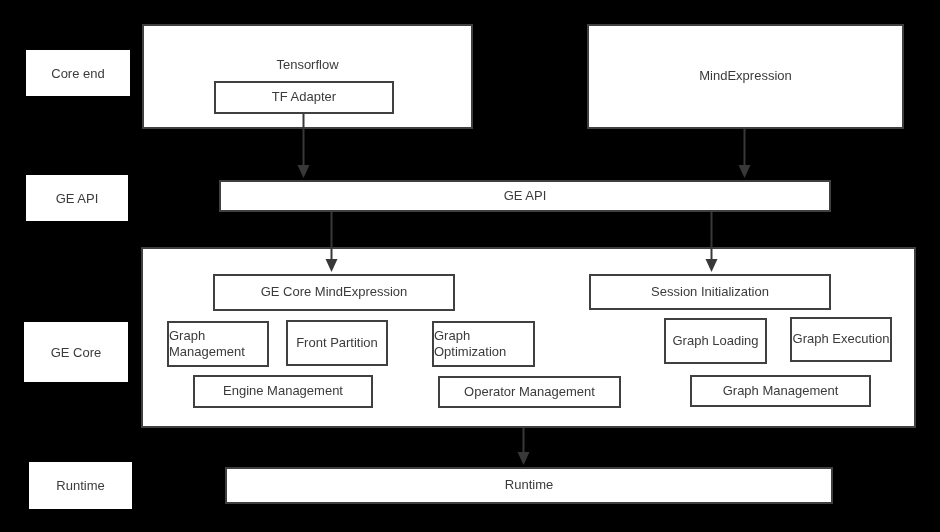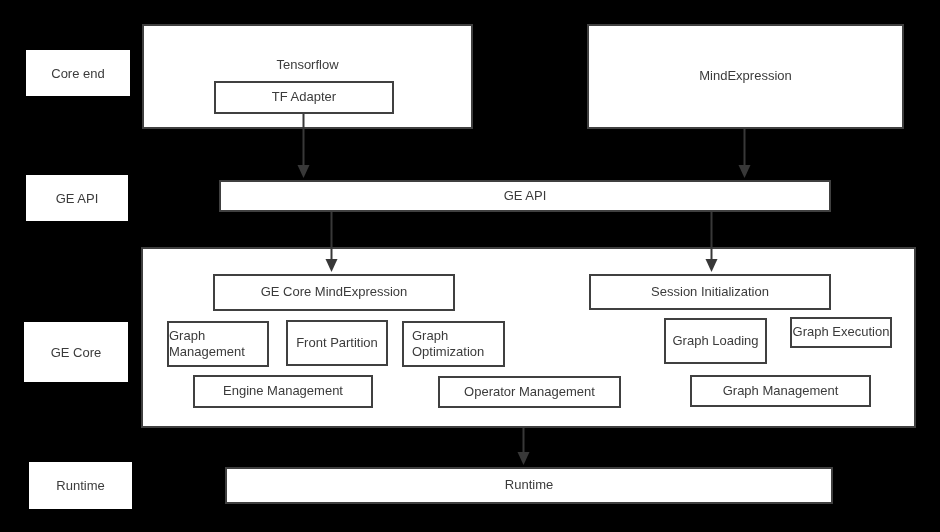--- a/index.html
+++ b/index.html
@@ -48,24 +48,24 @@
   .tf-adapter { left: 70px; top: 55px; width: 180px; height: 33px; }
   .mind-expression { left: 587px; top: 24px; width: 317px; height: 105px; }
   
   .ge-api-bar { left: 219px; top: 180px; width: 612px; height: 32px; }
   
   .ge-core { left: 141px; top: 247px; width: 775px; height: 181px; }
   .ge-core-init   { left: 70px;  top: 25px;  width: 242px; height: 37px; }
   .session-init   { left: 446px; top: 25px;  width: 242px; height: 36px; }
   .graph-preparation  { left: 24px;  top: 72px;  width: 102px; height: 46px; }
   .graph-partition    { left: 143px; top: 71px;  width: 102px; height: 46px; }
-  .graph-optimization { left: 259px; top: 72px;  width: 103px; height: 46px; padding-left: 8px; }
+  .graph-optimization { left: 289px; top: 72px;  width: 103px; height: 46px; }
   .graph-compilation  { left: 396px; top: 73px;  width: 103px; height: 44px; }
   .graph-loading      { left: 521px; top: 69px;  width: 103px; height: 46px; }
-  .graph-execution    { left: 647px; top: 68px;  width: 102px; height: 31px; }
+  .graph-execution    { left: 647px; top: 68px;  width: 102px; height: 45px; }
   .engine-management   { left: 50px;  top: 126px; width: 180px; height: 33px; }
   .operator-management { left: 295px; top: 127px; width: 183px; height: 32px; }
   .graph-management    { left: 547px; top: 126px; width: 181px; height: 32px; }
   
   .runtime-bar { left: 225px; top: 467px; width: 608px; height: 37px; }
   
   .arrows {
     position: absolute;
     left: 0; top: 0;
     width: 940px; height: 532px;

